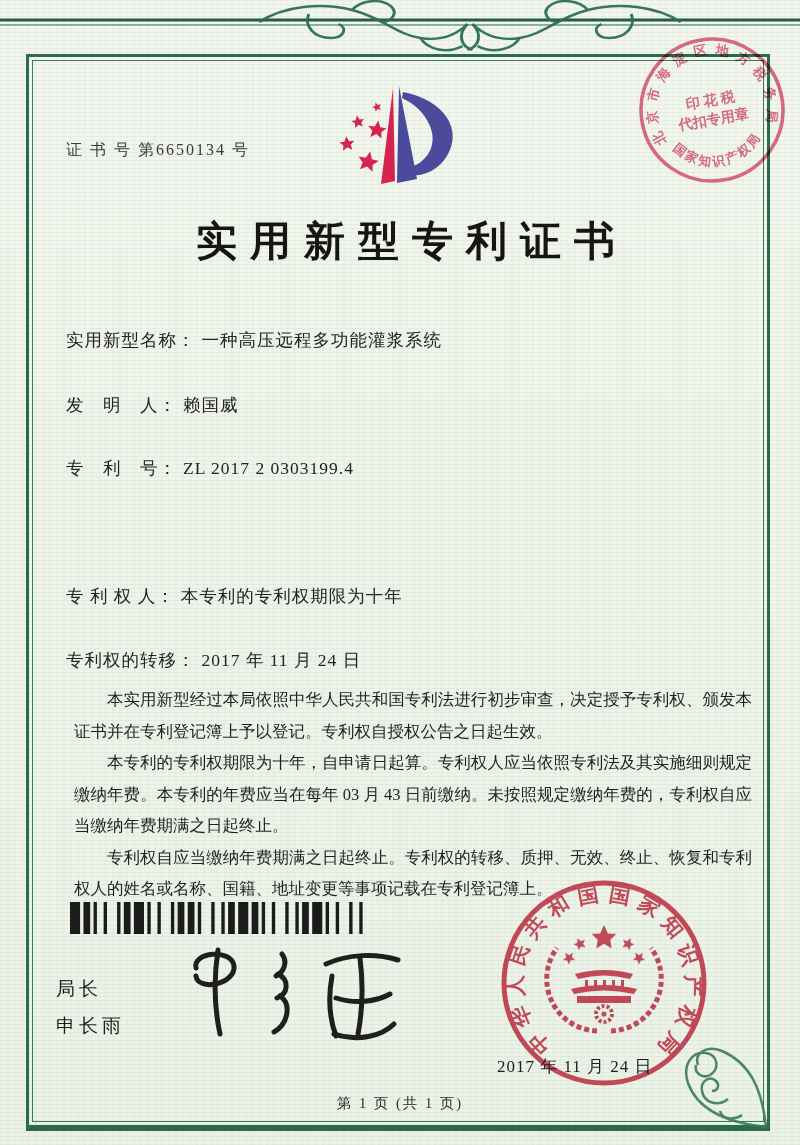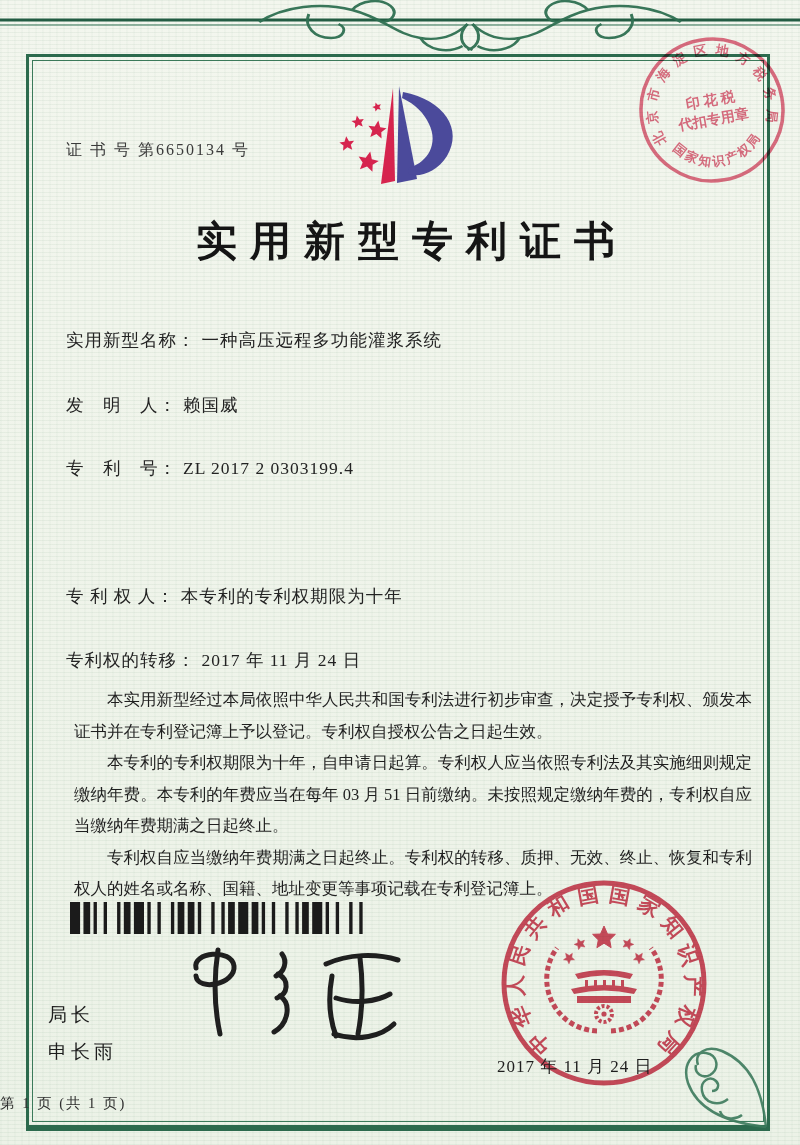--- a/index.html
+++ b/index.html
@@ -28,26 +28,26 @@
   }
   .field-row{ left:66px; font-size:17.5px; color:#232323; letter-spacing:1px; white-space:nowrap;}
   .field-row .lab{color:#232323;}
   .field-row .val{margin-left:6px;}
   .paras{
     left:62px; top:684px; width:678px; font-size:16.5px; line-height:31.5px;
     text-align:justify; color:#1f1f1f;margin-left:12px;
   }
   .paras p{margin:0; text-indent:2em;}
   .barcode-wrap{ left:70px; top:902px; width:296px; height:32px; }
-  .signer{ left:48px; font-size:19px; letter-spacing:4px; color:#1c1c1c;margin-top:26px;}
+  .signer{ left:56px; font-size:19px; letter-spacing:4px; color:#1c1c1c;}
   .sig-svg{ left:180px; top:936px; }
   .seal-main{ left:497px; top:876px; opacity:0.9; mix-blend-mode:multiply;}
   .seal-date{ left:497px; top:1055px; font-size:17px; letter-spacing:1px; color:#1e1e1e; z-index:5;}
   .seal-tax{ left:636px; top:34px; opacity:0.85; mix-blend-mode:multiply; transform:rotate(-10deg);}
-  .footer{ left:0; top:1094px; width:100%; text-align:left; font-size:14.5px; letter-spacing:2px; color:#2d2d2d;}
+  .footer{ left:0; top:1094px; width:100%; text-align:center; font-size:14.5px; letter-spacing:2px; color:#2d2d2d;}
   .logo{ left:325px; top:82px;}
   .top-ornament{ left:0; top:0;}
   .corner-ornament{ right:32px; bottom:16px;}
   svg{display:block;}
   .seal-text{ font-family:"Liberation Serif","DejaVu Serif",serif; font-weight:bold; }
 </style>
 </head>
 <body>
 
 <div class="page">
@@ -104,21 +104,21 @@
   </div>
   <div class="abs field-row" style="top:584px">
     <span class="lab">专 利 权 人：</span><span class="val">本专利的专利权期限为十年</span>
   </div>
   <div class="abs field-row" style="top:648px">
     <span class="lab">专利权的转移：</span><span class="val">2017 年 11 月 24 日</span>
   </div>
 
   <div class="abs paras">
     <p>本实用新型经过本局依照中华人民共和国专利法进行初步审查，决定授予专利权、颁发本证书并在专利登记簿上予以登记。专利权自授权公告之日起生效。</p>
-    <p>本专利的专利权期限为十年，自申请日起算。专利权人应当依照专利法及其实施细则规定缴纳年费。本专利的年费应当在每年 03 月 51 日前缴纳。未按照规定缴纳年费的，专利权自应当缴纳年费期满之日起终止。</p>
+    <p>本专利的专利权期限为十年，自申请日起算。专利权人应当依照专利法及其实施细则规定缴纳年费。本专利的年费应当在每年 03 月 43 日前缴纳。未按照规定缴纳年费的，专利权自应当缴纳年费期满之日起终止。</p>
     <p>专利权自应当缴纳年费期满之日起终止。专利权的转移、质押、无效、终止、恢复和专利权人的姓名或名称、国籍、地址变更等事项记载在专利登记簿上。</p>
   </div>
 
   <div class="abs barcode-wrap" id="barcode">
       <svg viewBox="0 0 176 32" width="296" height="32" preserveAspectRatio="none">
         <rect x="0" y="0" width="6" height="32" fill="#1b1b1b"></rect>
         <rect x="8" y="0" width="4" height="32" fill="#1b1b1b"></rect>
         <rect x="14" y="0" width="2" height="32" fill="#1b1b1b"></rect>
         <rect x="20" y="0" width="2" height="32" fill="#1b1b1b"></rect>
         <rect x="28" y="0" width="2" height="32" fill="#1b1b1b"></rect>

